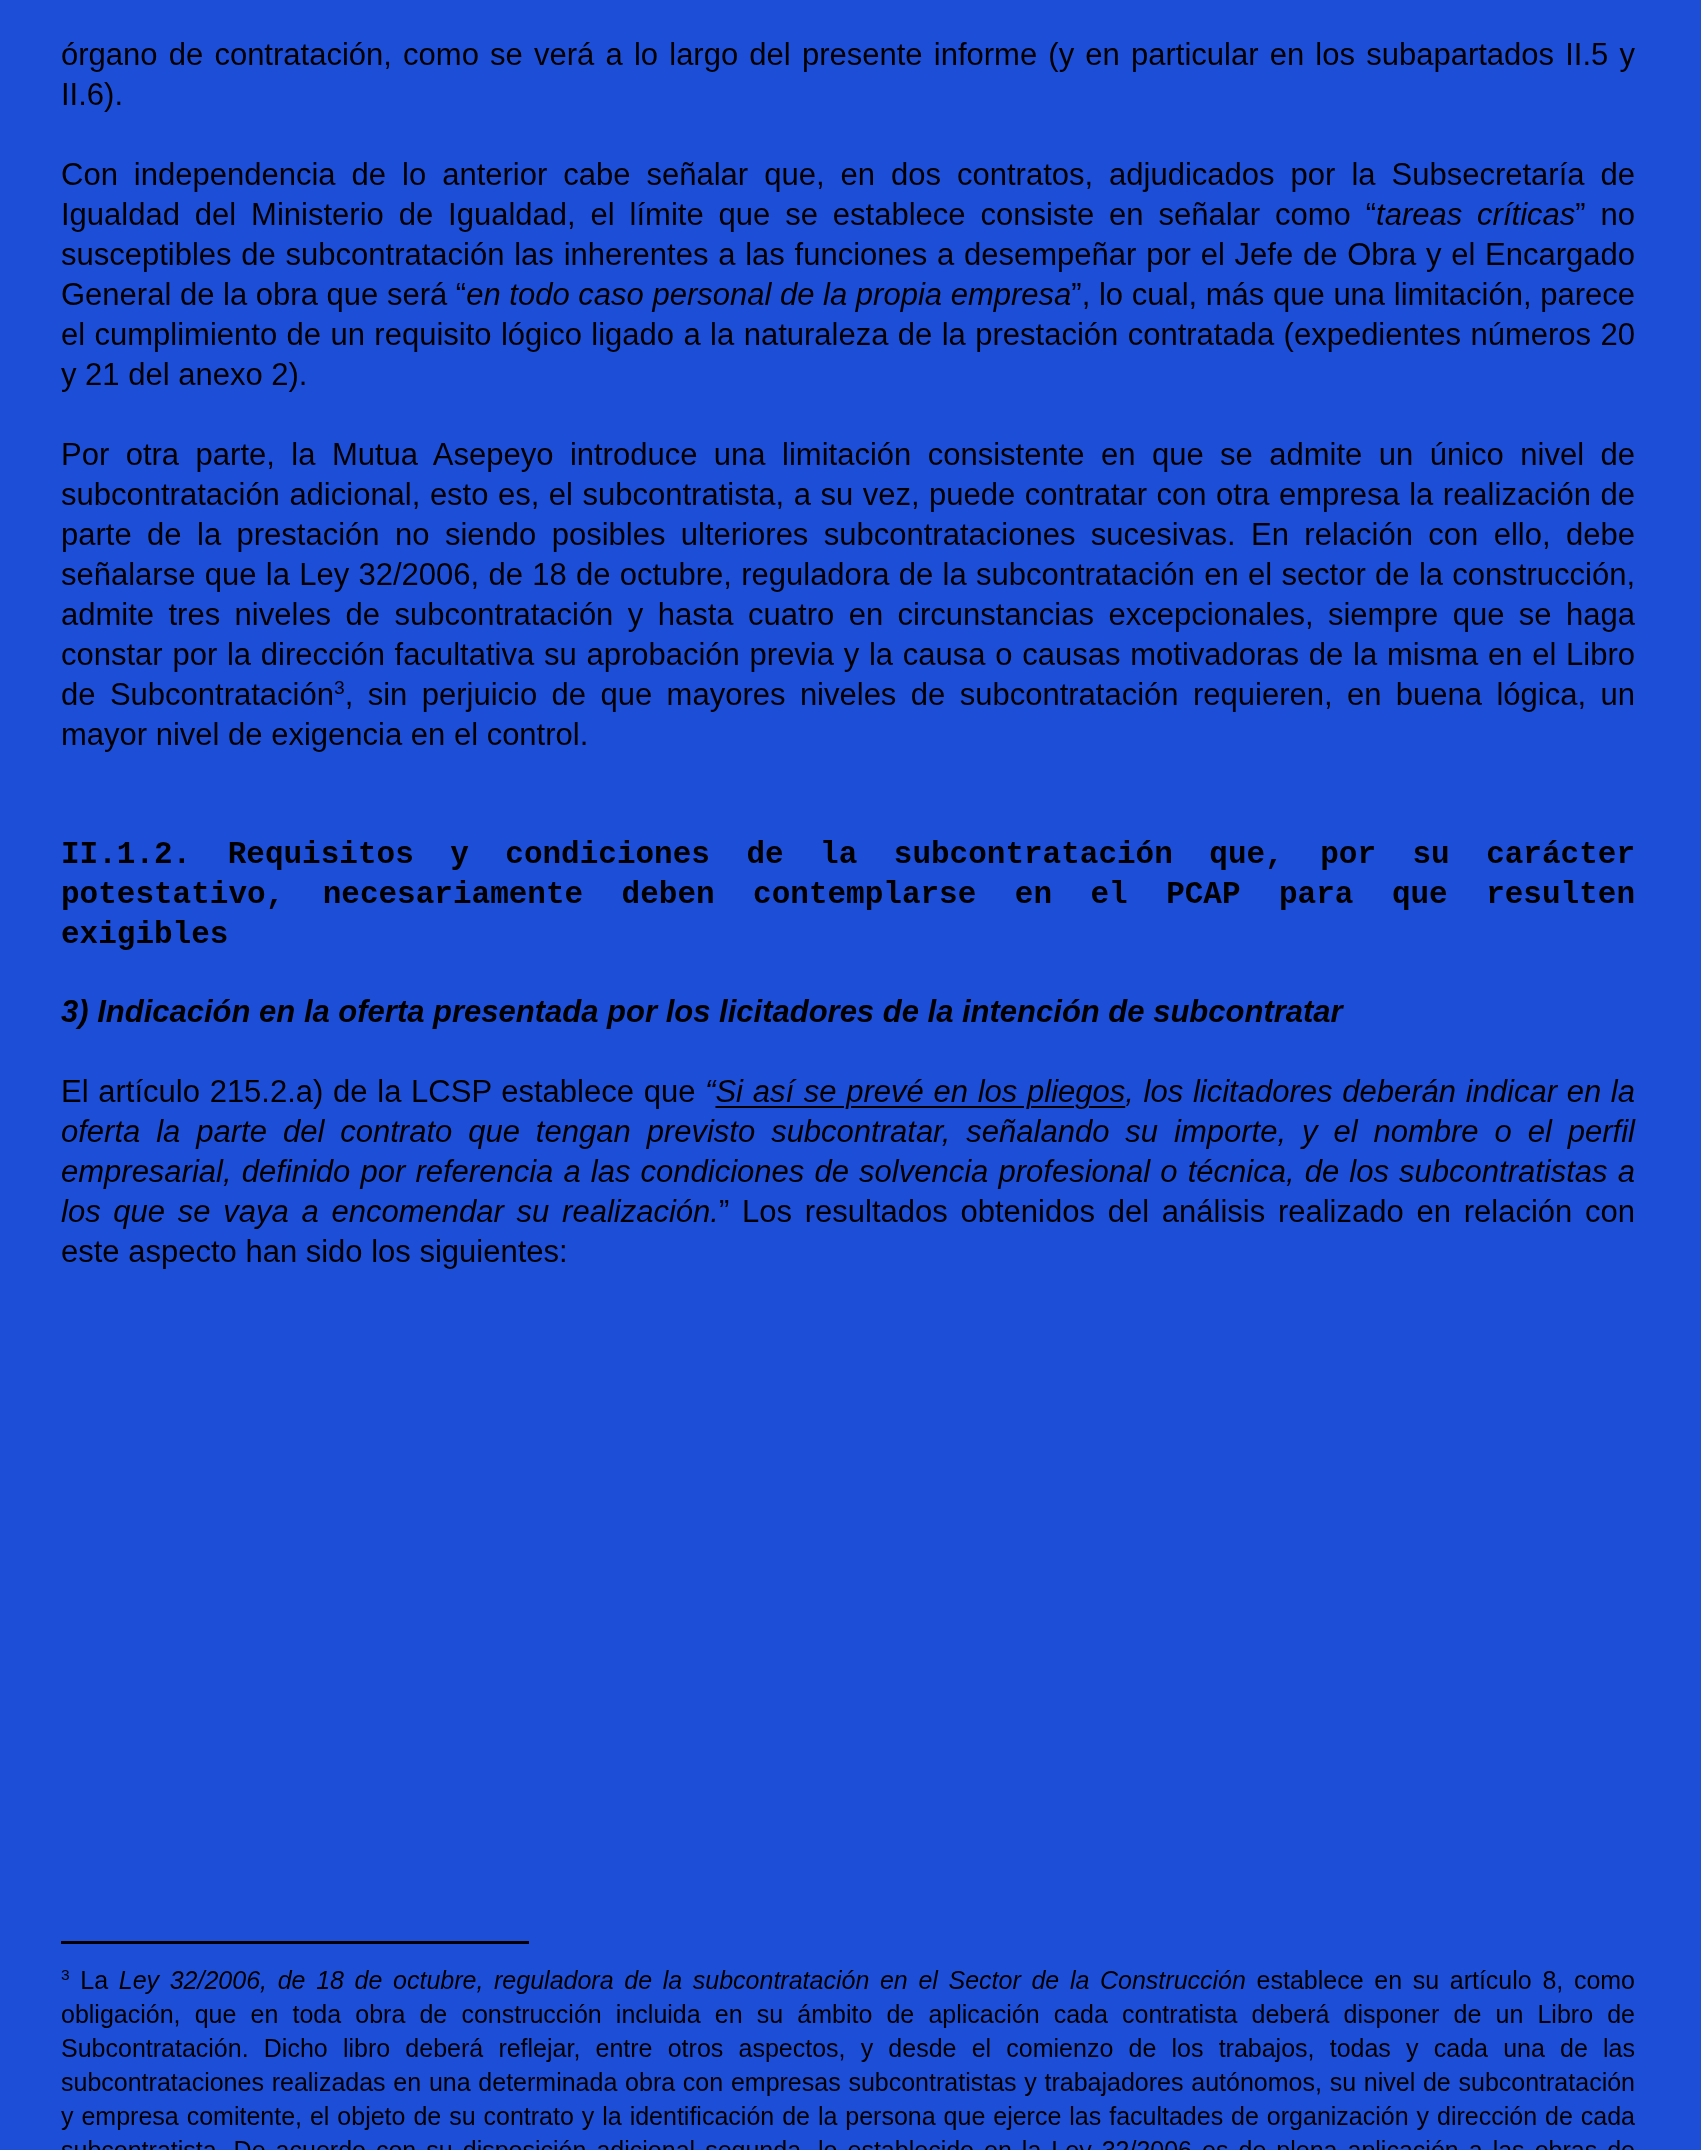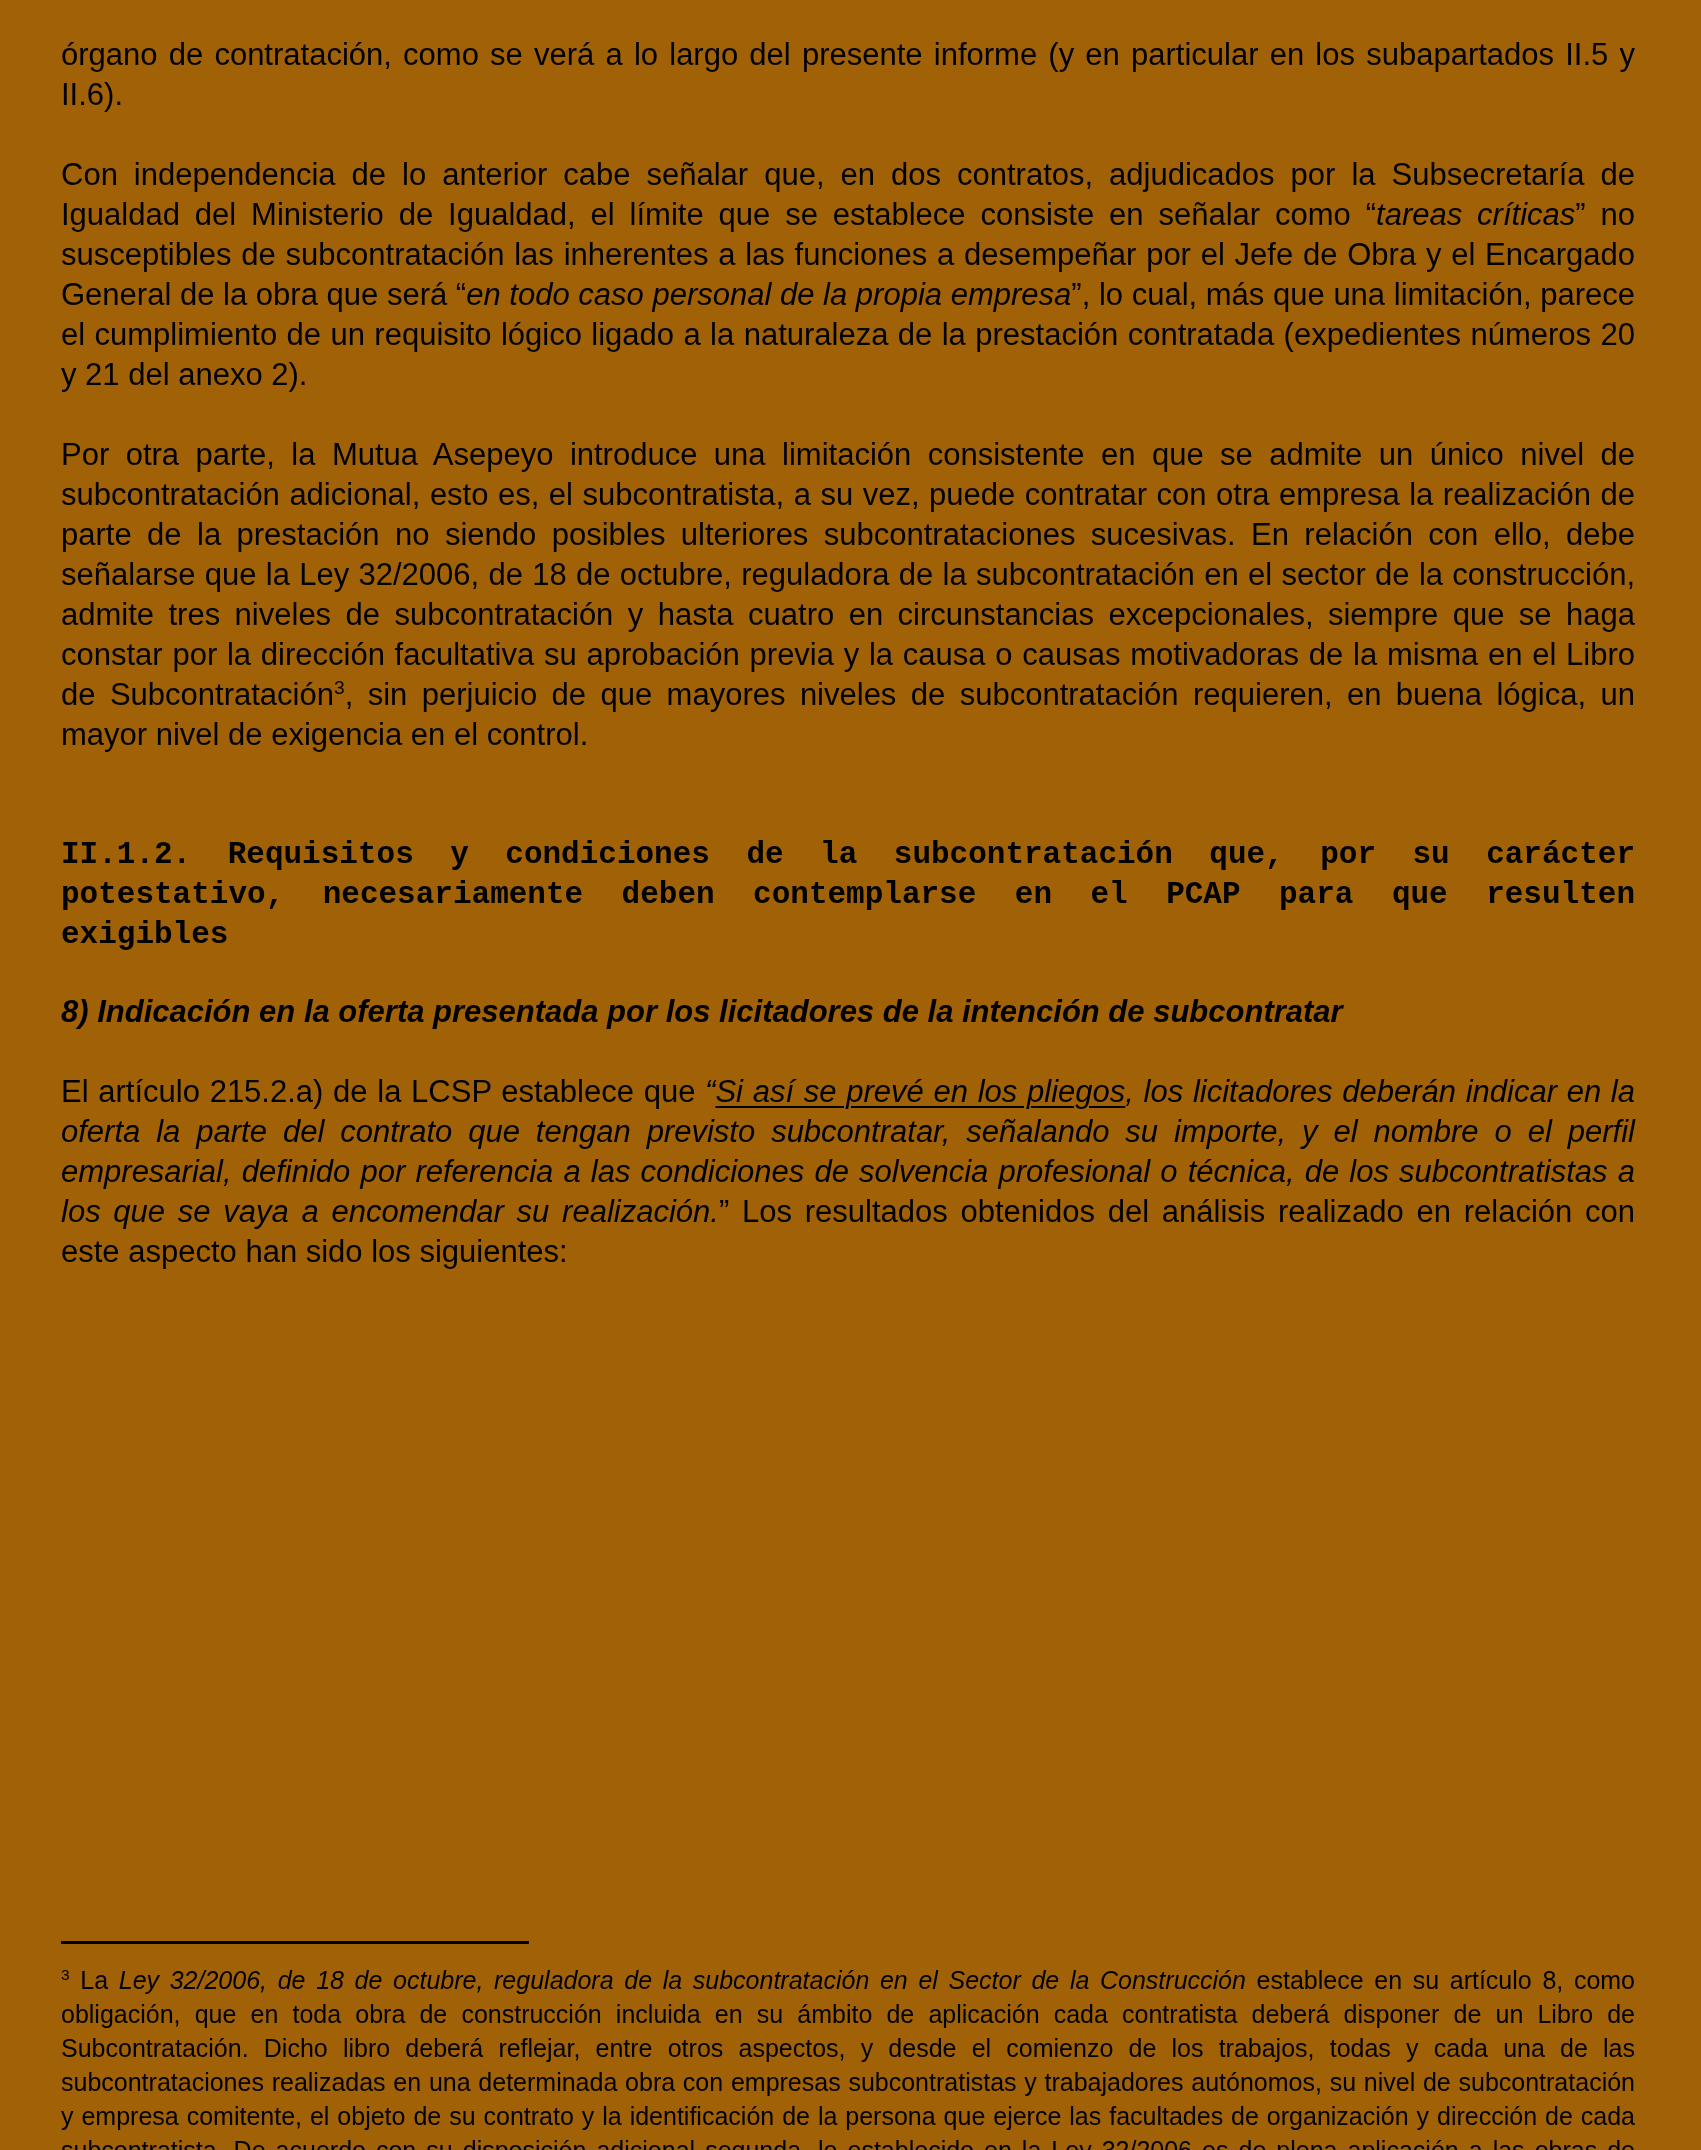--- a/index.html
+++ b/index.html
@@ -4,21 +4,21 @@
 <style>
   html, body {
     margin: 0;
     padding: 0;
     background: #ffffff;
   }
   .page {
     position: relative;
     width: 1702px;
     height: 2151px;
-    background: #a16207;
+    background: #1d4ed8;
     color: #000000;
     font-family: "Liberation Sans", "DejaVu Sans", sans-serif;
     overflow: hidden;
   }
   .body-text {
     position: absolute;
     left: 61px;
     right: 67px;
     top: 35px;
   }
@@ -72,21 +72,21 @@
 </style>
 </head>
 <body>
 
 <div class="page">
   <div class="body-text">
     <p class="para"><span>órgano de contratación, como se verá a lo largo del presente informe (y en particular en los subapartados II.5 y II.6).</span></p>
     <p class="para"><span>Con independencia de lo anterior cabe señalar que, en dos contratos, adjudicados por la Subsecretaría de Igualdad del Ministerio de Igualdad, el límite que se establece consiste en señalar como “</span><span class="it">tareas críticas</span><span>” no susceptibles de subcontratación las inherentes a las funciones a desempeñar por el Jefe de Obra y el Encargado General de la obra que será “</span><span class="it">en todo caso personal de la propia empresa</span><span>”, lo cual, más que una limitación, parece el cumplimiento de un requisito lógico ligado a la naturaleza de la prestación contratada (expedientes números 20 y 21 del anexo 2).</span></p>
     <p class="para"><span>Por otra parte, la Mutua Asepeyo introduce una limitación consistente en que se admite un único nivel de subcontratación adicional, esto es, el subcontratista, a su vez, puede contratar con otra empresa la realización de parte de la prestación no siendo posibles ulteriores subcontrataciones sucesivas. En relación con ello, debe señalarse que la Ley 32/2006, de 18 de octubre, reguladora de la subcontratación en el sector de la construcción, admite tres niveles de subcontratación y hasta cuatro en circunstancias excepcionales, siempre que se haga constar por la dirección facultativa su aprobación previa y la causa o causas motivadoras de la misma en el Libro de Subcontratación</span><sup>3</sup><span>, sin perjuicio de que mayores niveles de subcontratación requieren, en buena lógica, un mayor nivel de exigencia en el control.</span></p>
     <h2 class="heading"><span>II.1.2. Requisitos y condiciones de la subcontratación que, por su carácter potestativo, necesariamente deben contemplarse en el PCAP para que resulten exigibles</span></h2>
-    <h3 class="subheading"><span>8) Indicación en la oferta presentada por los licitadores de la intención de subcontratar</span></h3>
+    <h3 class="subheading"><span>3) Indicación en la oferta presentada por los licitadores de la intención de subcontratar</span></h3>
     <p class="para"><span>El artículo 215.2.a) de la LCSP establece que </span><span class="it">“</span><span class="it ul">Si así se prevé en los pliegos</span><span class="it">, los licitadores deberán indicar en la oferta la parte del contrato que tengan previsto subcontratar, señalando su importe, y el nombre o el perfil empresarial, definido por referencia a las condiciones de solvencia profesional o técnica, de los subcontratistas a los que se vaya a encomendar su realización.</span><span>” Los resultados obtenidos del análisis realizado en relación con este aspecto han sido los siguientes:</span></p>
   </div>
 
   <div class="footnote-block">
     <div class="footnote-rule"></div>
     <p class="footnote-text"><sup>3</sup><span> La </span><span class="it">Ley 32/2006, de 18 de octubre, reguladora de la subcontratación en el Sector de la Construcción</span><span> establece en su artículo 8, como obligación, que en toda obra de construcción incluida en su ámbito de aplicación cada contratista deberá disponer de un Libro de Subcontratación. Dicho libro deberá reflejar, entre otros aspectos, y desde el comienzo de los trabajos, todas y cada una de las subcontrataciones realizadas en una determinada obra con empresas subcontratistas y trabajadores autónomos, su nivel de subcontratación y empresa comitente, el objeto de su contrato y la identificación de la persona que ejerce las facultades de organización y dirección de cada subcontratista. De acuerdo con su disposición adicional segunda, lo establecido en la Ley 32/2006 es de plena aplicación a las obras de construcción incluidas en el ámbito de la LCSP.</span></p>
   </div>
 </div>
 
 

